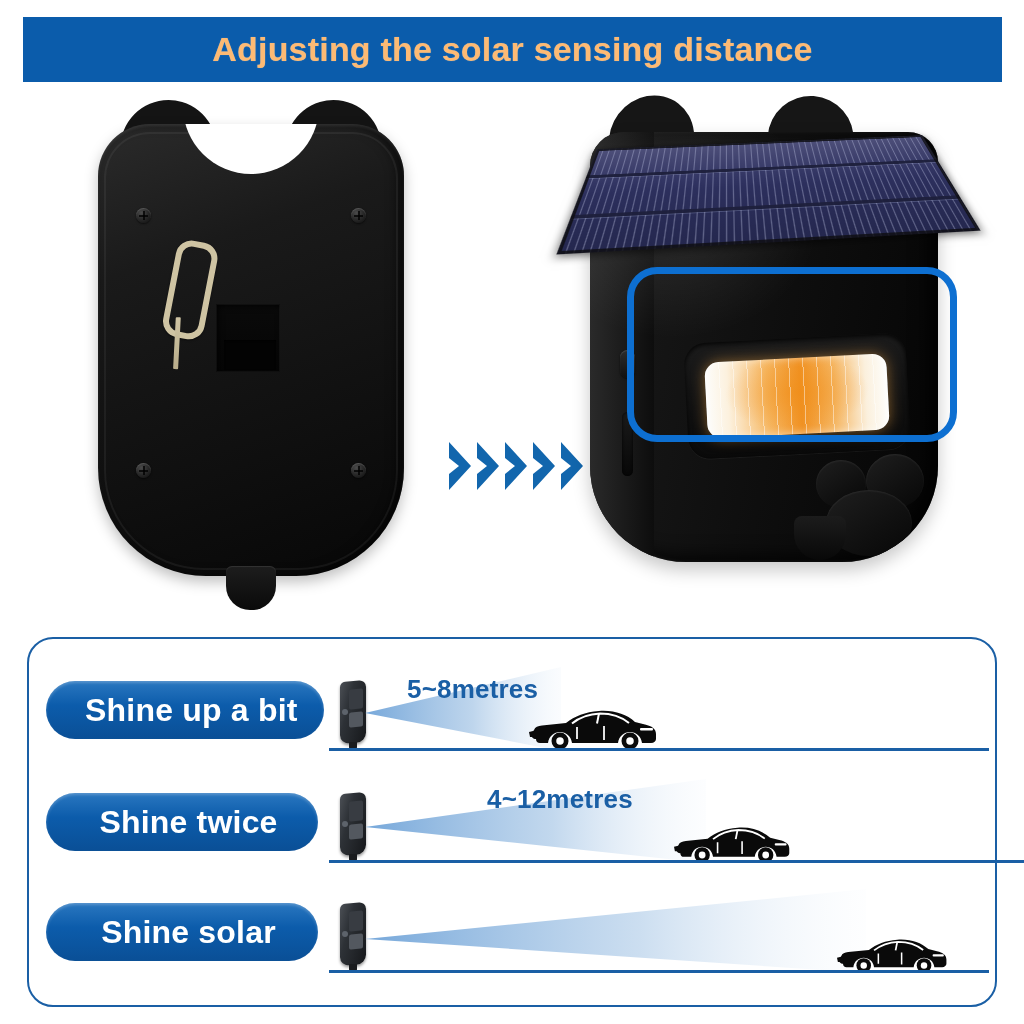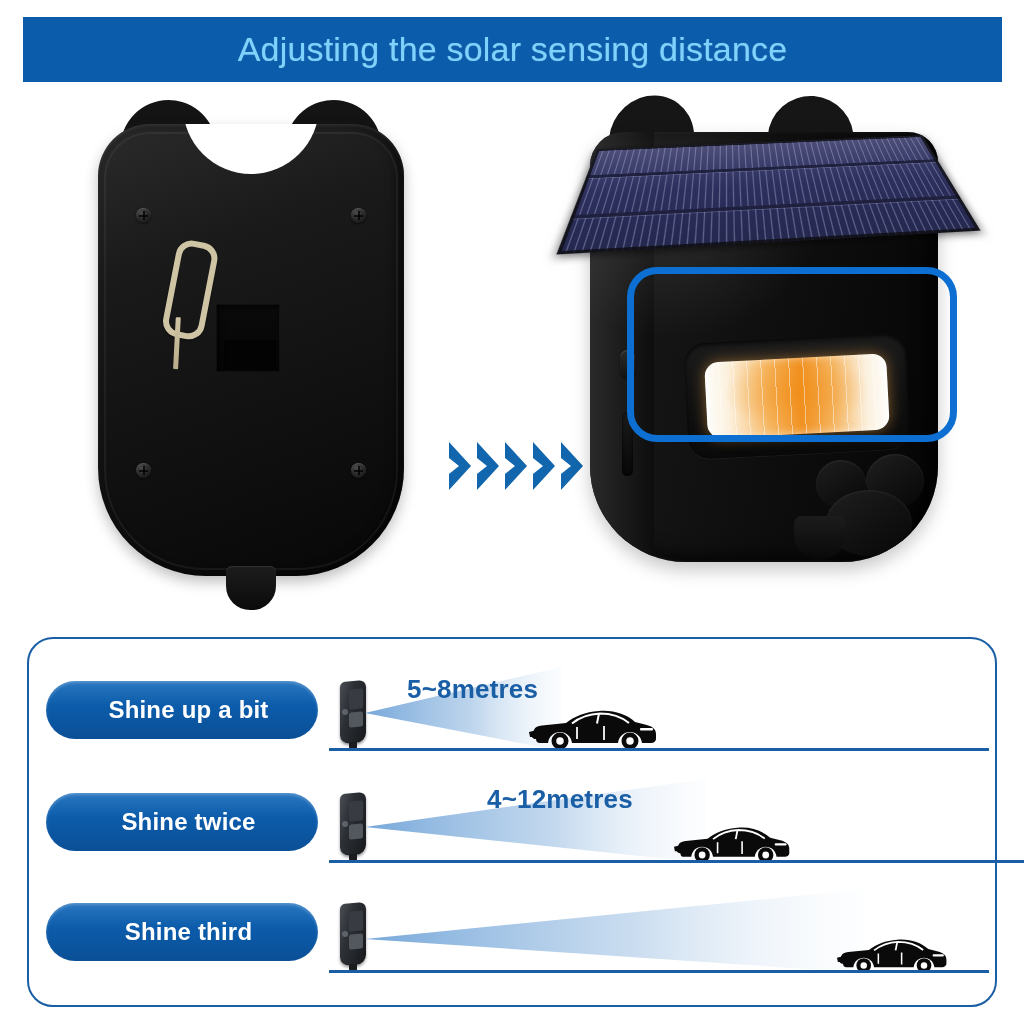--- a/index.html
+++ b/index.html
@@ -22,23 +22,23 @@
     left: 23px;
     top: 17px;
     width: 979px;
     height: 65px;
     background: #0b5cab;
     display: flex;
     align-items: center;
     justify-content: center;
   }
   .header-title {
-    color: #7dd3fc;
+    color: #fdba74;
     font-size: 34px;
-    font-weight: normal;
+    font-weight: bold;
     letter-spacing: 0.2px;
     white-space: nowrap;
     text-shadow: 0 0 1px rgba(255,255,255,0.4);
   }
 
   
   .showcase {
     position: absolute;
     left: 0;
     top: 82px;
@@ -398,21 +398,21 @@
     border-radius: 30px;
     display: flex;
     align-items: center;
     justify-content: center;
     padding: 0 26px;
     box-sizing: border-box;
     box-shadow: inset 0 2px 3px rgba(255,255,255,0.22);
   }
   .dist-pill-label {
     color: #ffffff;
-    font-size: 24px;
+    font-size: 32px;
     font-weight: bold;
     white-space: nowrap;
     letter-spacing: 0.2px;
     margin-left: 13px;
   }
 
   .dist-baseline {
     position: absolute;
     left: 300px;
     right: 10px;
@@ -654,21 +654,21 @@
         <path fill="none" stroke="#ffffff" stroke-width="4" d="M140 11 L136 31"></path>
         <path fill="none" stroke="#ffffff" stroke-width="3.5" d="M96 38 L96 62 M150 36 L150 64"></path>
         <rect x="222" y="40" width="26" height="5" rx="2" fill="#ffffff"></rect>
       </svg>
     </div>
     <div class="dist-baseline"></div>
   </div>
 
   <div class="dist-row r3">
     <div class="dist-pill">
-      <span class="dist-pill-label">Shine third</span>
+      <span class="dist-pill-label">Shine solar</span>
     </div>
     <div class="dist-device">
       <div class="dd-body"></div>
       <div class="dd-panel"></div>
       <div class="dd-lamp"></div>
       <div class="dd-dot"></div>
       <div class="dd-foot"></div>
     </div>
     <div class="dist-beam">
       <svg width="505" height="88" viewBox="0 0 505 88" preserveAspectRatio="none">

